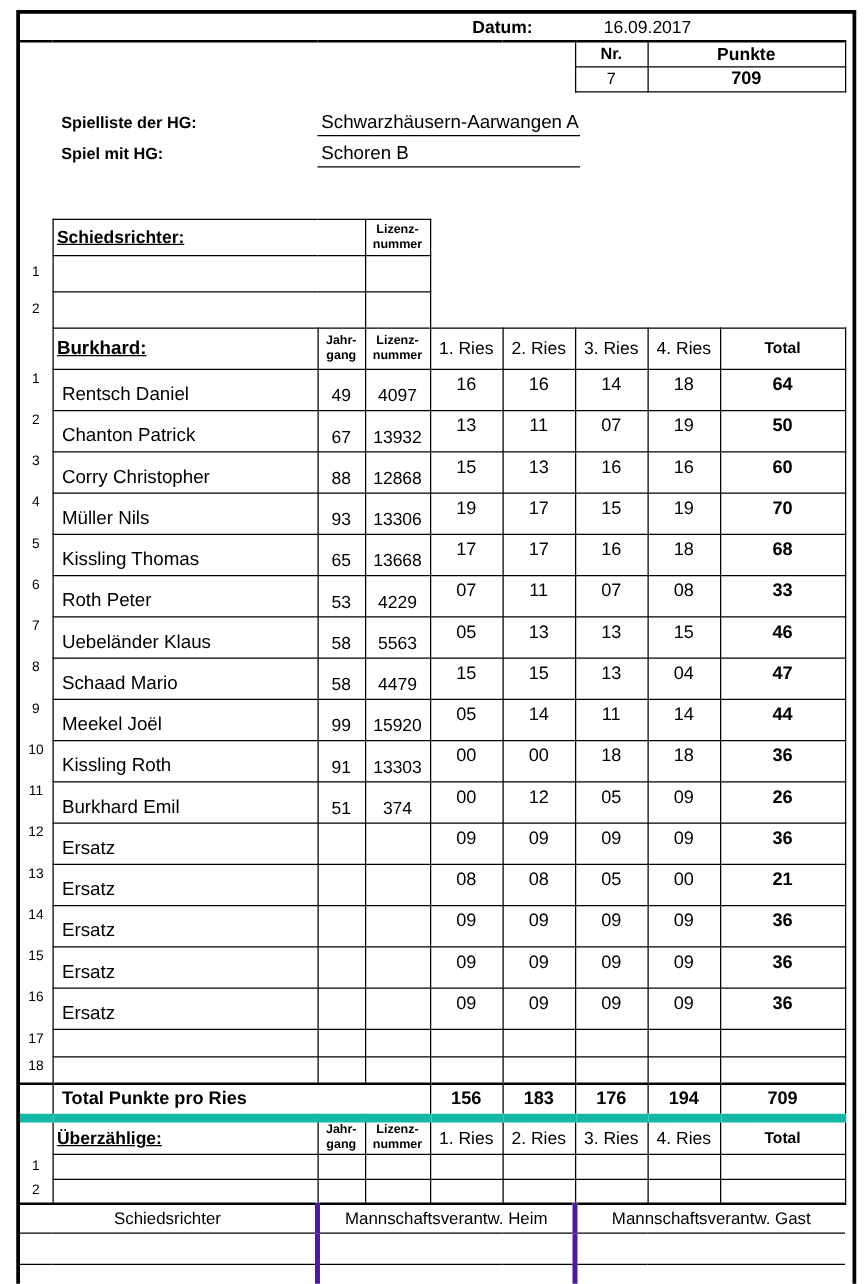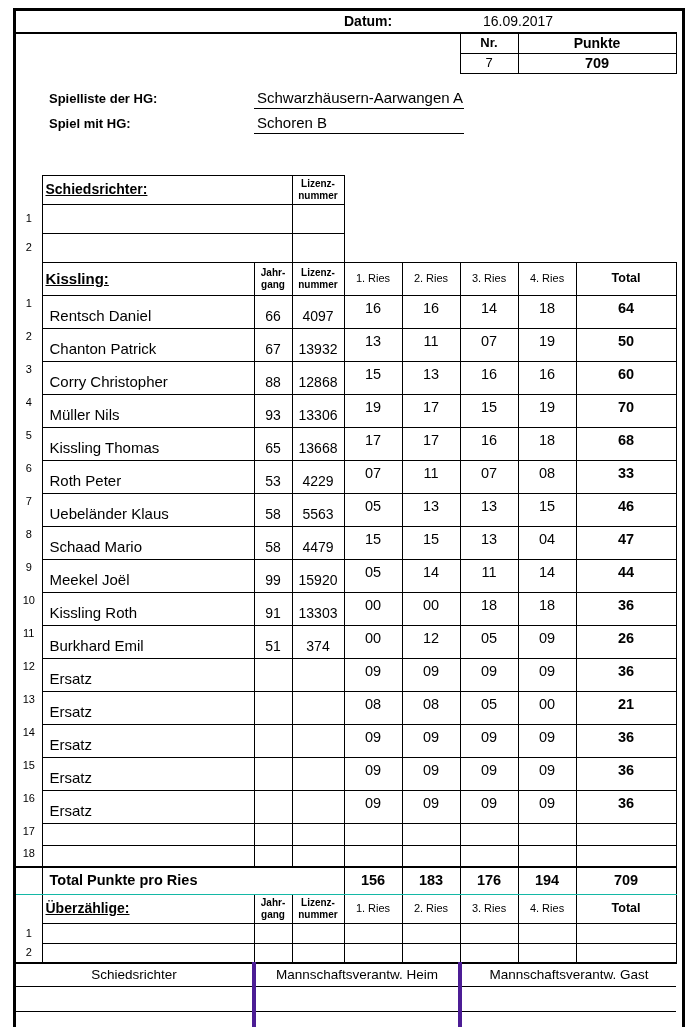--- a/index.html
+++ b/index.html
@@ -7,45 +7,45 @@
   .sheet{width:666px;margin:8px 0 0 13px;border:3px solid #000;background:#fff;}
   table{border-collapse:collapse;table-layout:fixed;width:660px;}
   td{padding:0;vertical-align:middle;font-size:14px;line-height:1.15;overflow:hidden;}
   .b{border:1px solid #000;}
   .bt2{border-top:2px solid #000;}
   .br1{border-right:4px solid #4c1d95;}
   .bb1{border-bottom:1px solid #000;}
   tr.h20{height:20px;} tr.h22{height:22px;} tr.h23{height:23px;} tr.h25{height:25px;}
   tr.h27{height:27px;} tr.h29{height:29px;} tr.h33{height:33px;}
   .r-datum td{border-bottom:2px solid #000;}
-  .t-datum-label{font-weight:700;font-size:14px;}
+  .t-datum-label{font-weight:700;text-align:center;font-size:14px;}
   .t-datum-value{text-align:center;font-size:14px;}
   .t-nr{font-weight:700;text-align:center;font-size:13px;}
   .t-punkte{font-weight:700;text-align:center;font-size:14px;}
   .v-nr{text-align:center;font-size:13px;}
   .v-punkte{font-weight:700;text-align:center;font-size:14.5px;}
   .spiel-box{height:86px;padding:15px 0 0 33px;}
   .spiel-row{display:flex;align-items:baseline;margin-bottom:5px;}
   .sp-label{width:205px;font-weight:700;font-size:13px;}
   .sp-value{width:207px;border-bottom:1px solid #000;padding:0 0 2px 3px;font-size:15px;white-space:nowrap;}
   .title{font-weight:700;padding-left:3px;font-size:14px;text-align:left;}
   .h-title{font-size:15px;}
   .ul{text-decoration:underline;}
   .small-hdr{font-size:10px;font-weight:700;text-align:center;line-height:1.2;white-space:pre-line;}
-  .ries-hdr{font-size:11px;text-align:center;}
+  .ries-hdr{font-size:14px;text-align:center;}
   .total-hdr{font-size:12.5px;font-weight:700;text-align:center;}
   .num{font-size:11px;text-align:center;vertical-align:top;padding-top:2px;}
   .num-mid{font-size:11px;text-align:center;}
   .name{font-size:15px;vertical-align:bottom;padding:0 2px 3px 7px;white-space:nowrap;}
   .jg{font-size:14px;text-align:center;vertical-align:bottom;padding-bottom:3px;}
   .score{font-size:14.5px;text-align:center;vertical-align:top;padding-top:4px;}
   .rtotal{font-size:14.5px;font-weight:700;text-align:center;vertical-align:top;padding-top:4px;}
   tr.r-player{height:33px;}
   tr.r-player.short{height:22px;}
-  .r-total td{border-top:2px solid #000;border-bottom:1px solid #14b8a6;}
+  .r-total td{border-top:2px solid #000;border-bottom:7px solid #14b8a6;}
   .r-total .score,.r-total .rtotal{vertical-align:middle;padding-top:0;font-weight:700;}
   .total-label{font-weight:700;font-size:14.5px;padding-left:7px;}
   .sig{font-size:13.5px;text-align:center;}
 </style>
 </head>
 <body>
 
 <div class="sheet">
 <table>
 <colgroup>
@@ -117,38 +117,38 @@
   <td class="num-mid">2</td>
   <td colspan="2" class="b"></td>
   <td class="b"></td>
   <td colspan="5"></td>
 </tr>
 </tbody>
 
 <tbody>
 <tr class="h33">
   <td></td>
-  <td class="b title h-title"><span class="ul">Kissling:</span></td>
+  <td class="b title h-title"><span class="ul">Burkhard:</span></td>
   <td class="b small-hdr">Jahr-
 gang</td>
   <td class="b small-hdr">Lizenz-
 nummer</td>
   <td class="b ries-hdr">1. Ries</td>
   <td class="b ries-hdr">2. Ries</td>
   <td class="b ries-hdr">3. Ries</td>
   <td class="b ries-hdr">4. Ries</td>
   <td class="b total-hdr">Total</td>
 </tr>
 </tbody>
 
 <tbody id="hornusser-body">
         <tr class="r-player">
   <td class="num c-num">1</td>
   <td class="b name c-name">Rentsch Daniel</td>
-  <td class="b jg c-jg">66</td>
+  <td class="b jg c-jg">49</td>
   <td class="b jg c-lz">4097</td>
   <td class="b score c-ries">16</td>
   <td class="b score c-ries">16</td>
   <td class="b score c-ries">14</td>
   <td class="b score c-ries">18</td>
   <td class="b rtotal c-total">64</td>
 </tr>
         <tr class="r-player">
   <td class="num c-num">2</td>
   <td class="b name c-name">Chanton Patrick</td>

